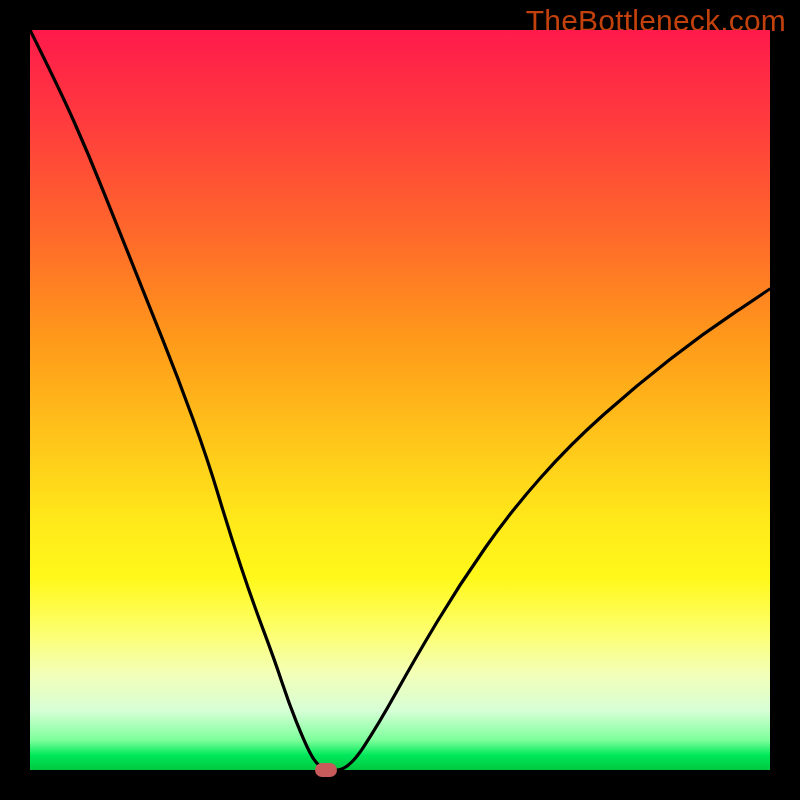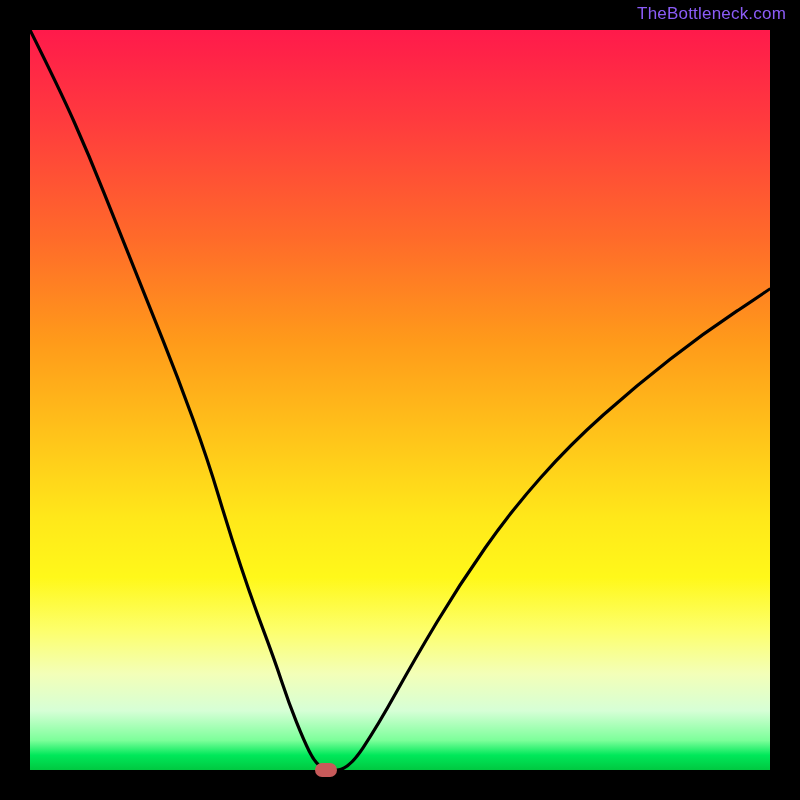--- a/index.html
+++ b/index.html
@@ -37,22 +37,22 @@
       #d6ffd6 92%,
       #7cff9a 96%,
       #00e85a 98%,
       #00c840 100%
     );
   }
   .watermark {
     position: absolute;
     top: 4px;
     right: 14px;
-    color: #8b5cf6;
-    font-size: 17px;
+    color: #c2410c;
+    font-size: 30px;
     font-weight: 500;
     letter-spacing: 0.2px;
     user-select: none;
   }
   svg.curve {
     position: absolute;
     left: 0;
     top: 0;
     width: 740px;
     height: 740px;

